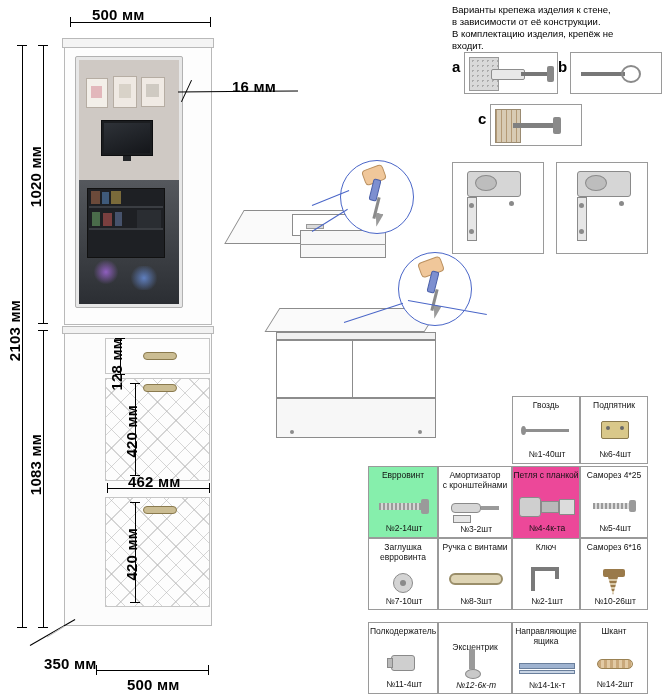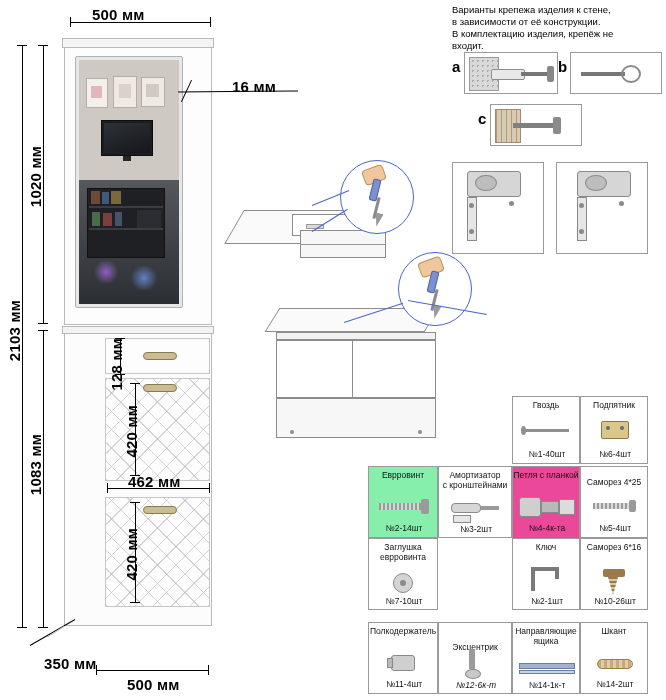--- a/index.html
+++ b/index.html
@@ -242,33 +242,38 @@
     <div class="ttl abs" style="left:0; top:57px; width:74px;">№3-2шт</div>
   </div>
   <div class="abs minibox" style="left:512px; top:466px; width:68px; height:80px; background:#ec4899;">
     <div class="ttl" style="margin-top:3px;">Петля с планкой</div>
     <div class="abs" style="left:6px; top:30px; width:22px; height:20px; background:#cfcfcf; border:1px solid #8a8a8a; border-radius:3px;"></div>
     <div class="abs" style="left:28px; top:34px; width:18px; height:12px; background:#b9b9b9; border:1px solid #8a8a8a;"></div>
     <div class="abs" style="left:46px; top:32px; width:16px; height:16px; background:#dcdcdc; border:1px solid #8a8a8a;"></div>
     <div class="ttl abs" style="left:0; top:56px; width:68px;">№4-4к-та</div>
   </div>
   <div class="abs minibox" style="left:580px; top:466px; width:68px; height:72px; background:#fff;">
-    <div class="ttl" style="margin-top:10px;">Саморез 4*25</div>
+    <div class="ttl" style="margin-top:3px;">Саморез 4*25</div>
     <div class="abs" style="left:12px; top:36px; width:38px; height:6px; background:repeating-linear-gradient(90deg,#9a9a9a 0 2px,#dcdcdc 2px 4px);"></div>
     <div class="abs" style="left:48px; top:33px; width:7px; height:12px; background:#9a9a9a; border-radius:2px;"></div>
     <div class="ttl abs" style="left:0; top:56px; width:68px;">№5-4шт</div>
   </div>
 
   <div class="abs minibox" style="left:368px; top:538px; width:70px; height:72px; background:#fff;">
     <div class="ttl" style="margin-top:3px;">Заглушка</div>
     <div class="ttl">еврровинта</div>
     <div class="abs" style="left:24px; top:34px; width:20px; height:20px; border-radius:50%; background:#d4d4d4; border:1px solid #8a8a8a;"></div>
     <div class="abs" style="left:31px; top:41px; width:6px; height:6px; border-radius:50%; background:#8a8a8a;"></div>
     <div class="ttl abs" style="left:0; top:57px; width:70px;">№7-10шт</div>
   </div>
+  <div class="abs minibox" style="left:438px; top:538px; width:74px; height:72px; background:#fff;">
+    <div class="ttl" style="margin-top:3px;">Ручка с винтами</div>
+    <div class="abs" style="left:10px; top:34px; width:54px; height:12px; border:2px solid #9a8e6a; border-radius:8px; background:#ded4b4;"></div>
+    <div class="ttl abs" style="left:0; top:57px; width:74px;">№8-3шт</div>
+  </div>
   <div class="abs minibox" style="left:512px; top:538px; width:68px; height:72px; background:#fff;">
     <div class="ttl" style="margin-top:3px;">Ключ</div>
     <div class="abs" style="left:18px; top:28px; width:4px; height:24px; background:#7a7a7a;"></div>
     <div class="abs" style="left:18px; top:28px; width:28px; height:4px; background:#7a7a7a;"></div>
     <div class="abs" style="left:42px; top:28px; width:4px; height:12px; background:#7a7a7a;"></div>
     <div class="ttl abs" style="left:0; top:57px; width:68px;">№2-1шт</div>
   </div>
   <div class="abs minibox" style="left:580px; top:538px; width:68px; height:72px; background:#fff;">
     <div class="ttl" style="margin-top:3px;">Саморез 6*16</div>
     <div class="abs" style="left:22px; top:30px; width:22px; height:8px; background:#9a7a4a; clip-path:polygon(0 0,100% 0,100% 100%,0 100%); border-radius:2px;"></div>

